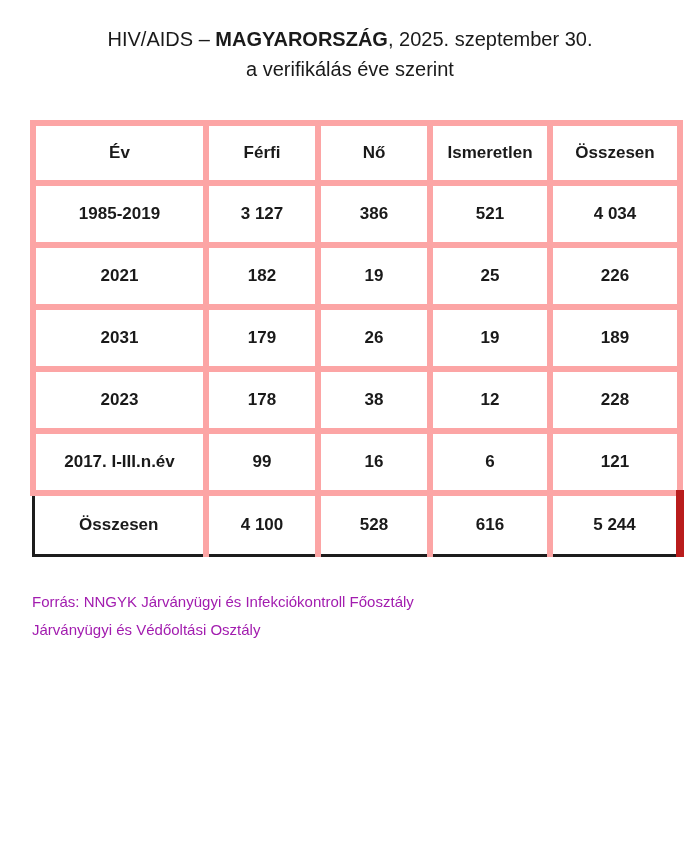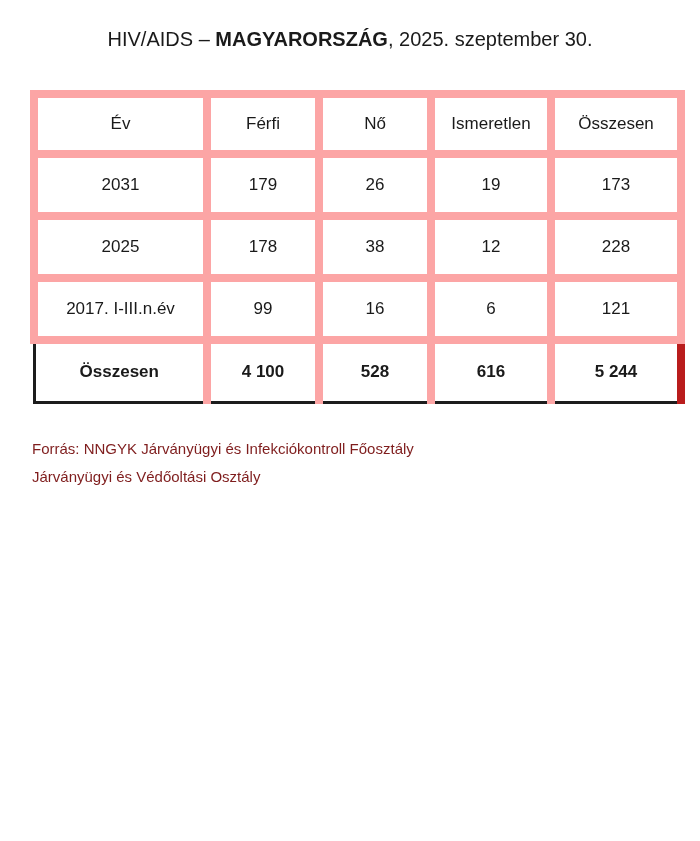--- a/index.html
+++ b/index.html
@@ -30,57 +30,58 @@
 
   table.data-table {
     border-collapse: collapse;
     table-layout: fixed;
     width: 647px;
     margin: 36px 0 0 30px;
     background: #ffffff;
   }
   .data-table th,
   .data-table td {
-    border: 8px solid #fca5a5;
+    border: 6px solid #fca5a5;
     text-align: center;
     vertical-align: middle;
     font-size: 17px;
-    font-weight: normal;
+    font-weight: bold;
     white-space: nowrap;
     padding: 0;
     color: #1a1a1a;
   }
   .data-table thead th { height: 60px; }
   .data-table tbody td { height: 62px; }
   .data-table tfoot td {
     height: 62px;
     font-weight: bold;
     border-top: 3px solid #1c1c1c;
     border-bottom: 3px solid #1c1c1c;
   }
   .data-table tfoot td:first-child { border-left: 3px solid #1c1c1c; }
   .data-table tfoot td:last-child  { border-right: 8px solid #b91c1c; }
 
   .source-block {
     margin: 31px 0 0 32px;
     font-size: 15px;
     line-height: 28px;
-    color: #7f1d1d;
+    color: #a21caf;
     text-align: left;
   }
 </style>
 </head>
 <body>
 
 <div class="page">
 
   <div class="title-block">
     <div>
       <span>HIV/AIDS – </span><span class="title-bold">MAGYARORSZÁG</span><span>, 2025. szeptember 30.</span>
     </div>
+    <div>a verifikálás éve szerint</div>
   </div>
 
   <table class="data-table">
     <colgroup>
       <col style="width:173px">
       <col style="width:112px">
       <col style="width:112px">
       <col style="width:120px">
       <col style="width:130px">
     </colgroup>
@@ -88,28 +89,42 @@
       <tr>
         <th>Év</th>
         <th>Férfi</th>
         <th>Nő</th>
         <th>Ismeretlen</th>
         <th>Összesen</th>
       </tr>
     </thead>
     <tbody>
       <tr>
+        <td>1985-2019</td>
+        <td>3 127</td>
+        <td>386</td>
+        <td>521</td>
+        <td>4 034</td>
+      </tr>
+      <tr>
+        <td>2021</td>
+        <td>182</td>
+        <td>19</td>
+        <td>25</td>
+        <td>226</td>
+      </tr>
+      <tr>
         <td>2031</td>
         <td>179</td>
         <td>26</td>
         <td>19</td>
-        <td>173</td>
+        <td>189</td>
       </tr>
       <tr>
-        <td>2025</td>
+        <td>2023</td>
         <td>178</td>
         <td>38</td>
         <td>12</td>
         <td>228</td>
       </tr>
       <tr>
         <td>2017. I-III.n.év</td>
         <td>99</td>
         <td>16</td>
         <td>6</td>

